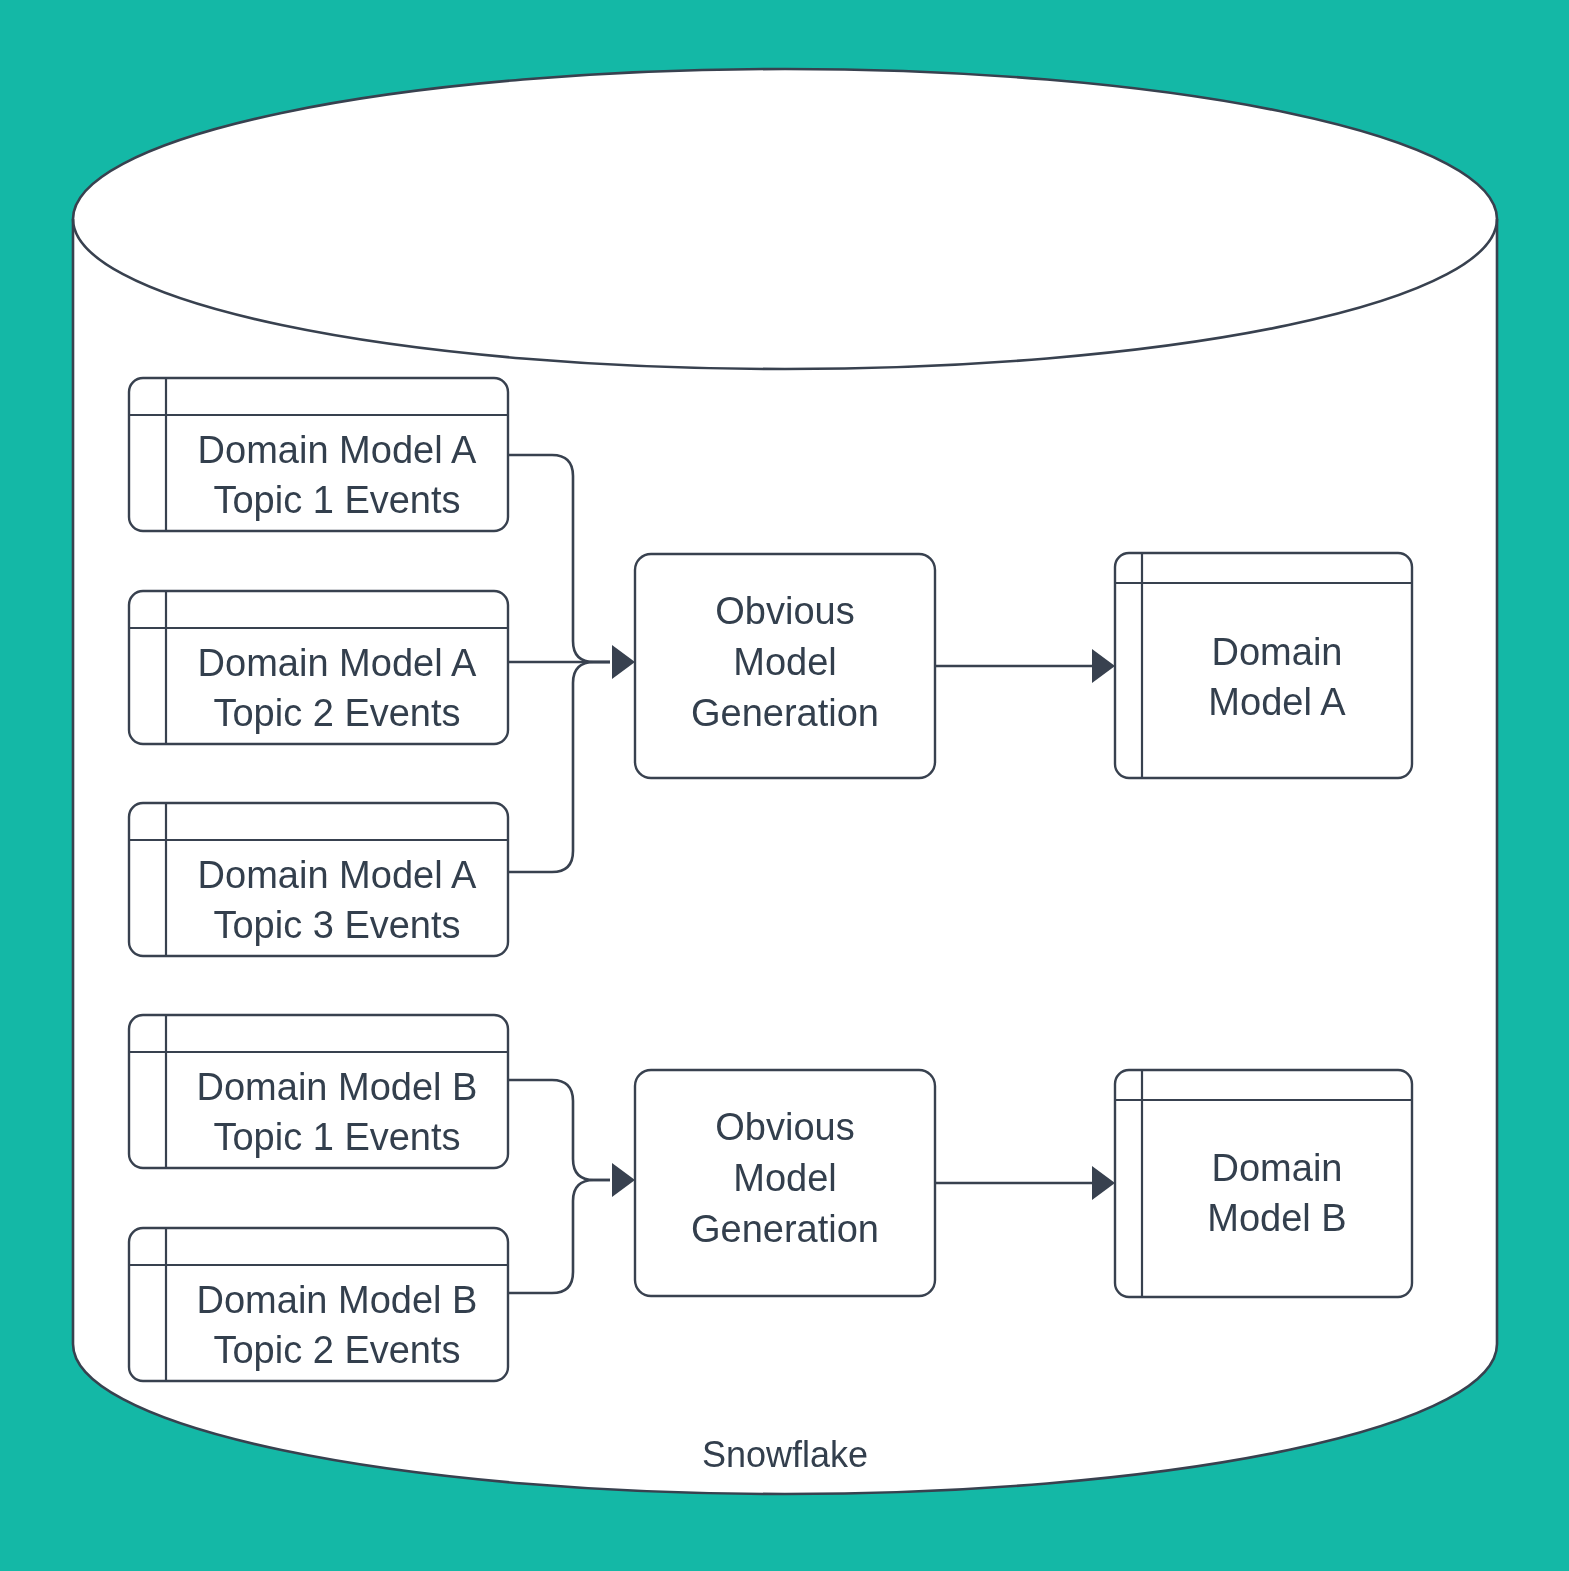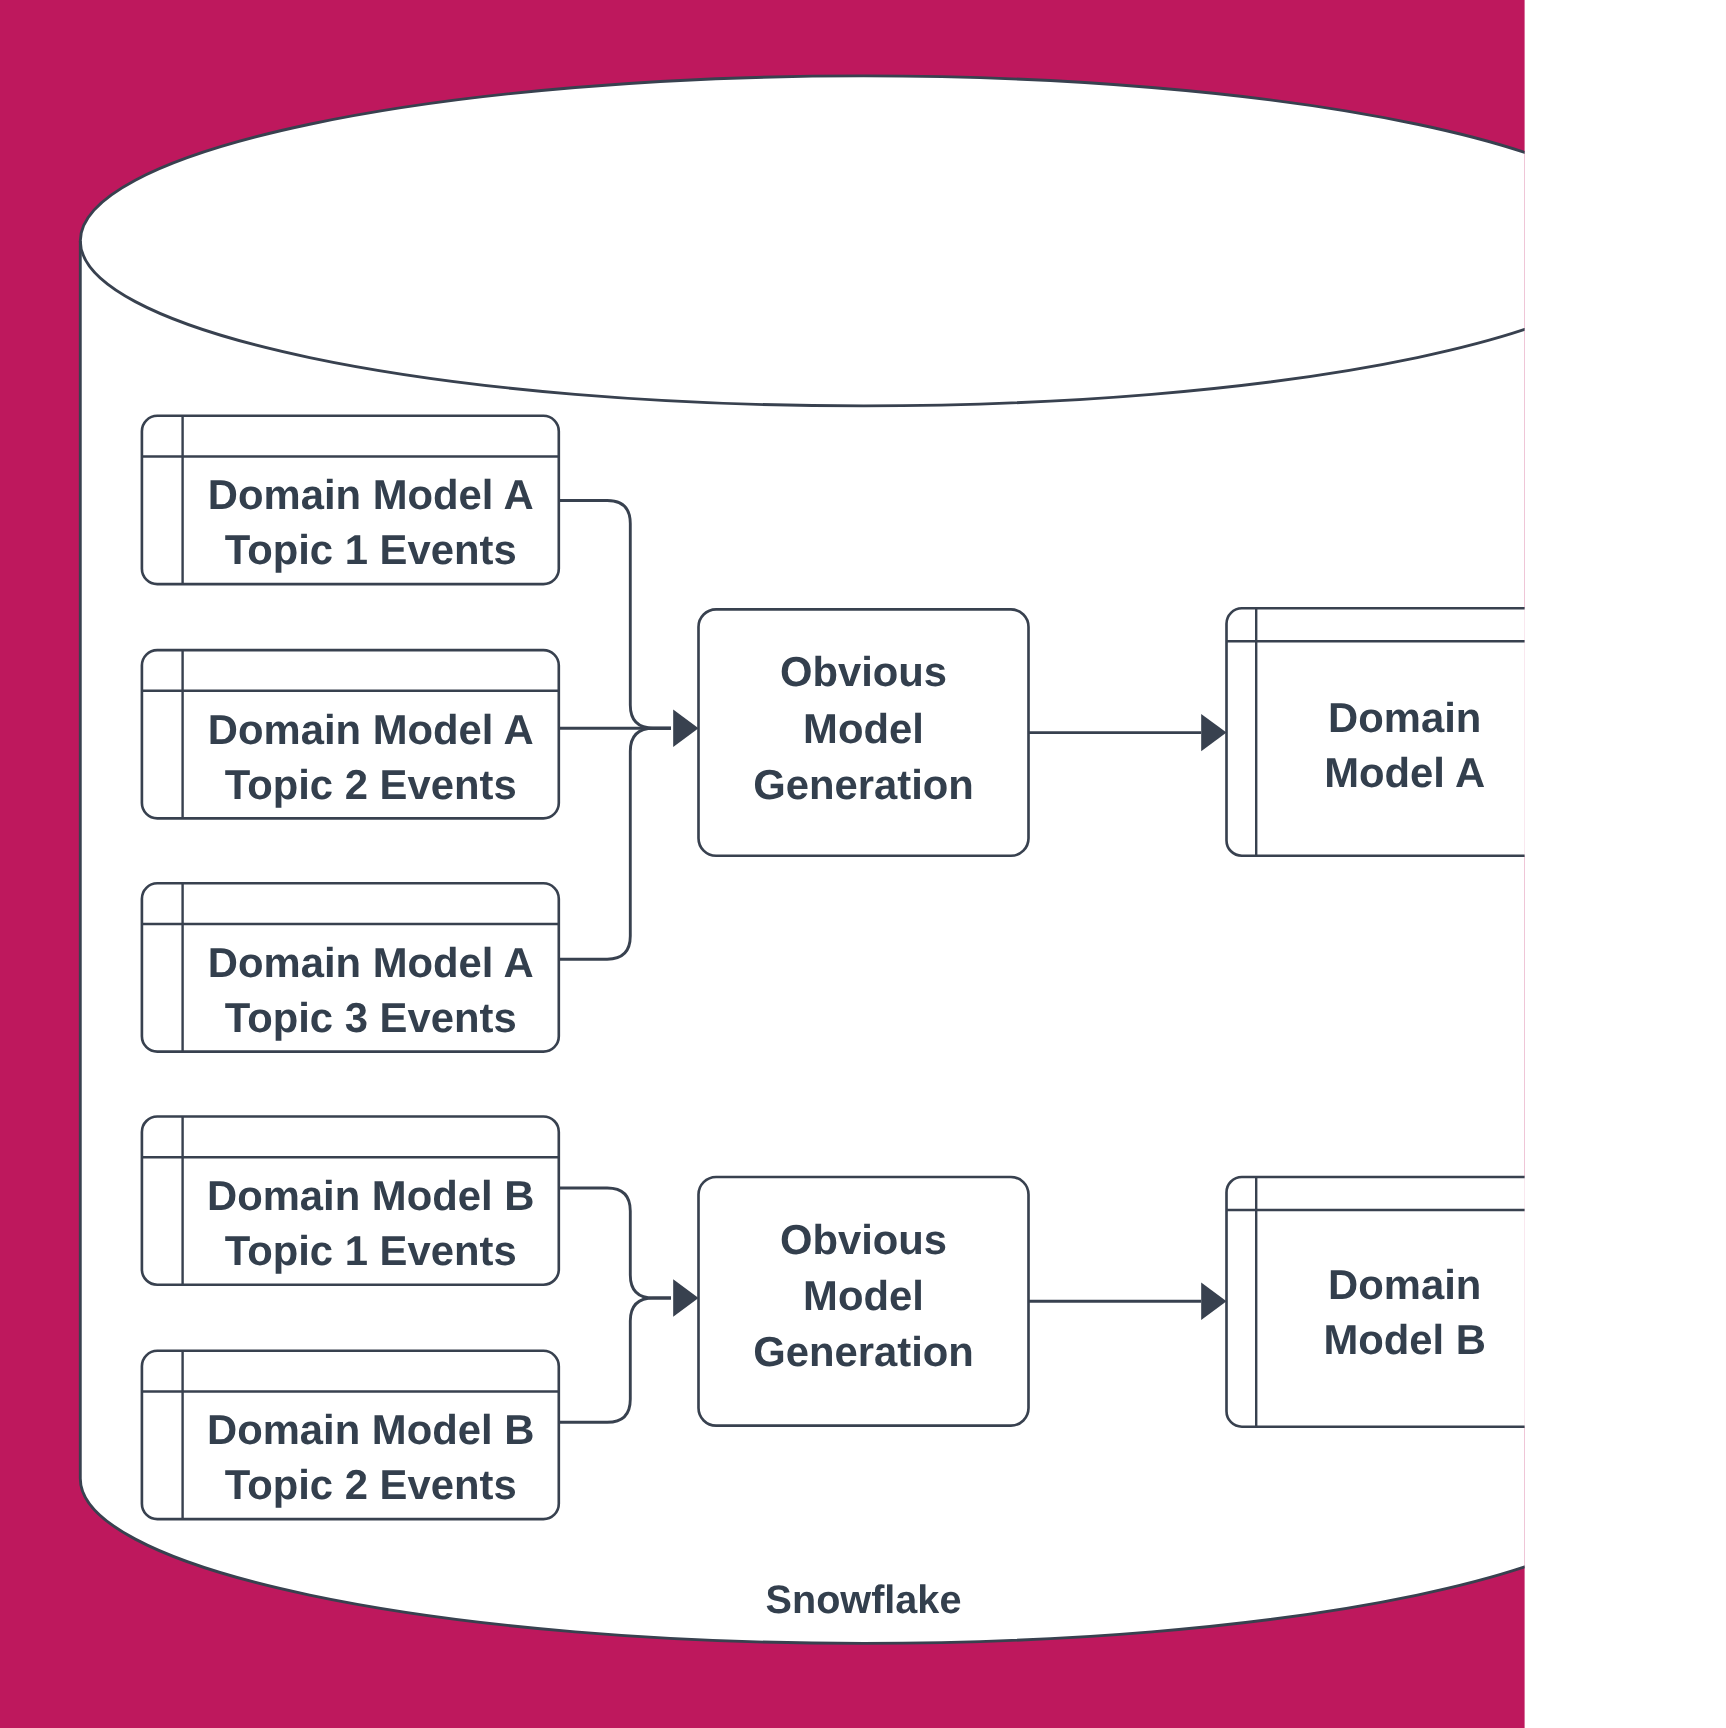--- a/index.html
+++ b/index.html
@@ -2,26 +2,25 @@
 <html><head>
 <meta charset="utf-8">
 <style>
   html, body {
     margin: 0;
     padding: 0;
     background: #ffffff;
   }
   #canvas {
     position: relative;
-    width: 1386px;
+    width: 1569px;
     height: 1571px;
-    background: #be185d;
+    background: #14b8a6;
     font-family: "Liberation Sans", sans-serif;
     overflow: hidden;
-    font-weight: bold;
   }
   #diagram-svg {
     position: absolute;
     left: 0;
     top: 0;
     width: 1569px;
     height: 1571px;
   }
   .shape-stroke {
     fill: none;

